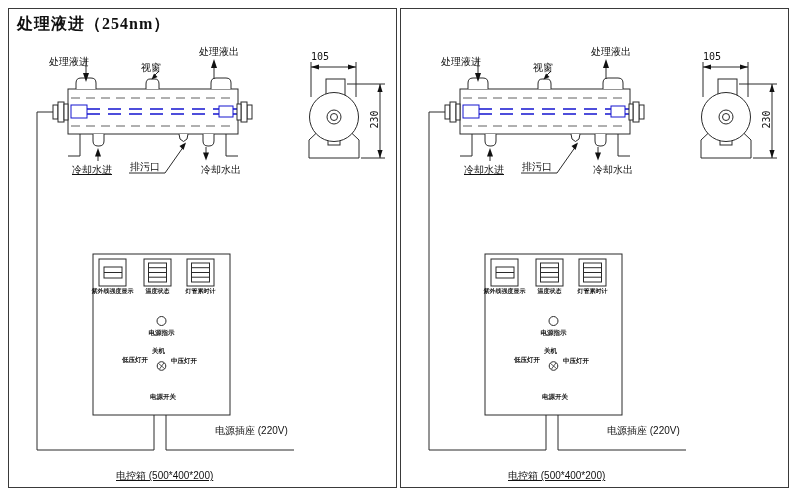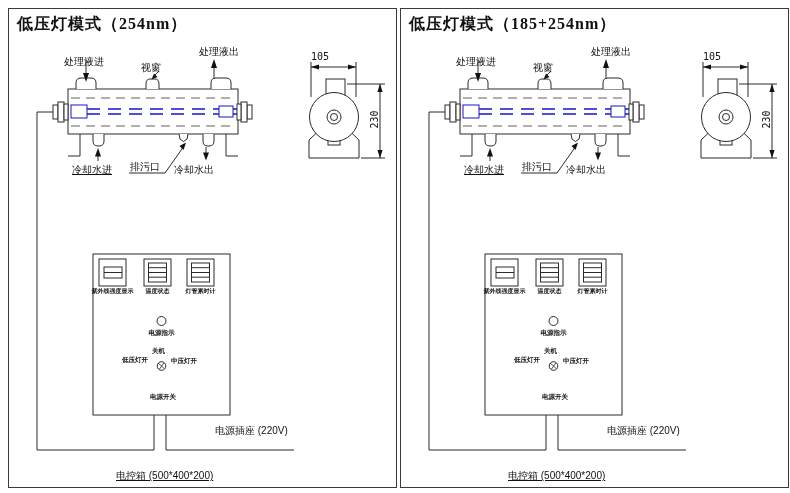--- a/index.html
+++ b/index.html
@@ -7,26 +7,26 @@
         font-family:"Liberation Sans",sans-serif;color:#111;}
   .panel{position:absolute;top:8px;width:387px;height:478px;border:1px solid #3a3a3a;background:#fff;}
   .title{position:absolute;left:8px;top:5px;font-family:"Liberation Serif",serif;
          font-weight:bold;font-size:16px;letter-spacing:1px;white-space:nowrap;}
   svg.art{position:absolute;left:0;top:0;width:387px;height:479px;}
   .lb{position:absolute;white-space:nowrap;color:#111;font-family:"Liberation Sans",sans-serif;}
   .f10{font-size:10px;}
   .f6{font-size:6px;font-weight:bold;}
   .f65{font-size:6.5px;font-weight:bold;}
   .mono{font-family:"DejaVu Sans Mono",monospace;}
-  .lb-inlet{left:55px;top:46px;}
+  .lb-inlet{left:40px;top:46px;}
   .lb-window{left:132px;top:52px;}
   .lb-outlet{left:190px;top:36px;}
   .lb-cooling-in{left:63px;top:154px;text-decoration:underline;}
   .lb-drain{left:121px;top:151px;}
-  .lb-cooling-out{left:165px;top:154px;}
+  .lb-cooling-out{left:192px;top:154px;}
   .lb-dim105{left:302px;top:42px;width:45px;}
   .lb-dim230{left:349px;top:105px;width:32px;text-align:center;transform:rotate(-90deg);}
   .lb-m1{left:80px;top:278px;width:47px;text-align:center;}
   .lb-m2{left:125px;top:278px;width:47px;text-align:center;}
   .lb-m3{left:168px;top:278px;width:47px;text-align:center;}
   .lb-pind{left:127px;top:320px;width:51px;text-align:center;}
   .lb-off{left:134px;top:338px;width:31px;text-align:center;}
   .lb-low{left:103px;top:347px;width:36px;text-align:right;}
   .lb-mid{left:162px;top:348px;width:36px;text-align:left;}
   .lb-psw{left:129px;top:384px;width:50px;text-align:center;}
@@ -105,21 +105,21 @@
           <path d="M95,263.5 H113"></path>
         <rect x="139.5" y="254" width="18" height="19"></rect>
         <path d="M139.5,258.7 H157.5 M139.5,263.5 H157.5 M139.5,268.2 H157.5"></path>
         <rect x="182.5" y="254" width="18" height="19"></rect>
         <path d="M182.5,258.7 H200.5 M182.5,263.5 H200.5 M182.5,268.2 H200.5"></path>
         <circle cx="152.5" cy="312" r="4.5"></circle>
         <circle cx="152.5" cy="357" r="4.3"></circle>
         <path d="M149.5,354.4 L155.5,359.6 M150.5,360 L155,353.8" stroke-width="0.8"></path>
       </g>
     </svg>
-    <div class="title">低压灯模式（254nm）</div>
+    <div class="title">处理液进（254nm）</div>
     <div class="lb f10 lb-inlet">处理液进</div>
     <div class="lb f10 lb-window">视窗</div>
     <div class="lb f10 lb-outlet">处理液出</div>
     <div class="lb f10 lb-cooling-in">冷却水进</div>
     <div class="lb f10 lb-drain">排污口</div>
     <div class="lb f10 lb-cooling-out">冷却水出</div>
     <div class="lb f10 mono lb-dim105">105</div>
     <div class="lb f10 mono lb-dim230">230</div>
     <div class="lb f6 lb-m1">紫外线强度显示</div>
     <div class="lb f6 lb-m2">温度状态</div>
@@ -200,21 +200,20 @@
           <path d="M95,263.5 H113"></path>
         <rect x="139.5" y="254" width="18" height="19"></rect>
         <path d="M139.5,258.7 H157.5 M139.5,263.5 H157.5 M139.5,268.2 H157.5"></path>
         <rect x="182.5" y="254" width="18" height="19"></rect>
         <path d="M182.5,258.7 H200.5 M182.5,263.5 H200.5 M182.5,268.2 H200.5"></path>
         <circle cx="152.5" cy="312" r="4.5"></circle>
         <circle cx="152.5" cy="357" r="4.3"></circle>
         <path d="M149.5,354.4 L155.5,359.6 M150.5,360 L155,353.8" stroke-width="0.8"></path>
       </g>
     </svg>
-    <div class="title">低压灯模式（185+254nm）</div>
     <div class="lb f10 lb-inlet">处理液进</div>
     <div class="lb f10 lb-window">视窗</div>
     <div class="lb f10 lb-outlet">处理液出</div>
     <div class="lb f10 lb-cooling-in">冷却水进</div>
     <div class="lb f10 lb-drain">排污口</div>
     <div class="lb f10 lb-cooling-out">冷却水出</div>
     <div class="lb f10 mono lb-dim105">105</div>
     <div class="lb f10 mono lb-dim230">230</div>
     <div class="lb f6 lb-m1">紫外线强度显示</div>
     <div class="lb f6 lb-m2">温度状态</div>

